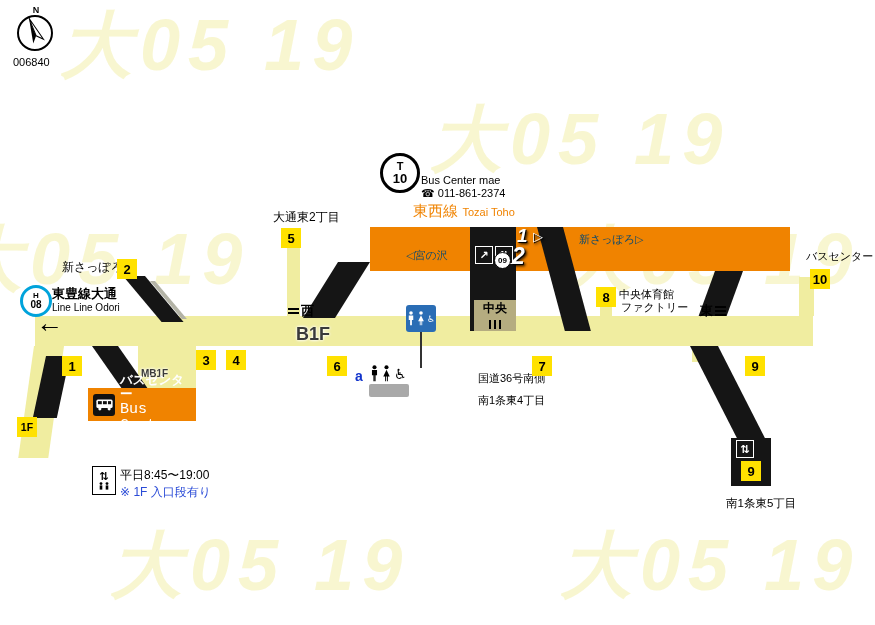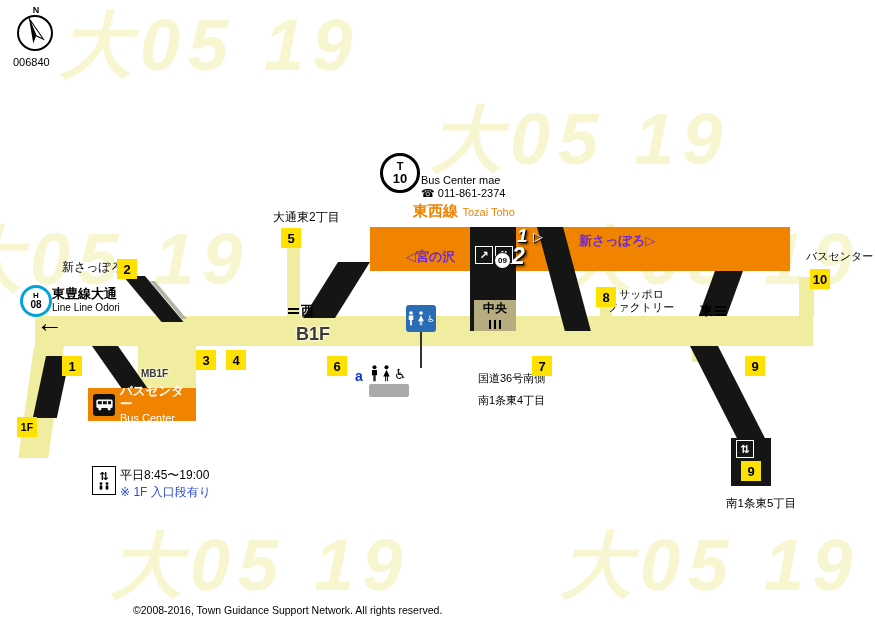--- a/index.html
+++ b/index.html
@@ -17,21 +17,21 @@
   .exit{position:absolute;z-index:7;width:20px;height:20px;background:var(--exit-yellow,#ffe100);
         color:#000;font-weight:bold;font-size:13px;display:flex;align-items:center;justify-content:center;}
   .stn-badge{position:absolute;z-index:7;width:34px;height:34px;border:3px solid #000;border-radius:50%;
         background:#fff;display:flex;flex-direction:column;align-items:center;justify-content:center;line-height:1;}
   .stn-badge .l{font-size:11px;font-weight:bold;}
   .stn-badge .n{font-size:13px;font-weight:bold;}
   .toho-badge{position:absolute;z-index:7;width:26px;height:26px;border:3px solid var(--toho-blue,#00a3db);
         border-radius:50%;background:#fff;display:flex;flex-direction:column;align-items:center;justify-content:center;line-height:1;}
   .toho-badge .l{font-size:8px;font-weight:bold;}
   .toho-badge .n{font-size:10px;font-weight:bold;}
-  .dirtxt{position:absolute;color:#6d28d9;font-weight:bold;font-size:13px;z-index:5;white-space:nowrap;}
+  .dirtxt{position:absolute;color:#0c4a6e;font-weight:normal;font-size:11px;z-index:5;white-space:nowrap;}
   .pnum{position:absolute;z-index:6;color:#fff;font-weight:bold;font-style:italic;
         text-shadow:1px 1px 0 #000,2px 2px 3px #000;}
   .wicon{width:16px;height:16px;border:1.5px solid #fff;color:#fff;font-size:11px;font-weight:bold;
         display:flex;align-items:center;justify-content:center;background:transparent;}
   .neigh{position:absolute;z-index:6;width:15px;height:15px;border-radius:50%;background:#fff;border:1px solid #000;
         font-size:8px;font-weight:bold;display:flex;align-items:center;justify-content:center;}
   .lvl{position:absolute;z-index:6;font-weight:bold;color:#3a3a3a;
        text-shadow:0 0 3px #fff,0 0 3px #fff;}
   .hbar{width:11px;height:2.2px;background:#000;margin:1.6px 0;}
   .vbar{width:2.2px;height:9px;background:#000;margin:0 1.6px;display:inline-block;}
@@ -128,21 +128,21 @@
   </div>
   <span class="lbl" style="left:13px;top:56px;font-size:11px;">006840</span>
 
   <div class="stn-badge" style="left:380px;top:153px;">
     <span class="l">T</span>
     <span class="n">10</span>
   </div>
   <span class="lbl" style="left:421px;top:174px;font-size:11px;">Bus Center mae</span>
   <span class="lbl" style="left:421px;top:187px;font-size:11px;text-align:center;">☎ 011-861-2374</span>
   <div class="lbl" style="left:413px;top:202px;">
-    <span class="orange-txt" style="font-size:15px;font-weight:bold;">東西線</span>
+    <span class="orange-txt" style="font-size:15px;font-weight:normal;">東西線</span>
     <span class="orange-txt" style="font-size:11px;">Tozai Toho</span>
   </div>
 
   <div class="toho-badge" style="left:20px;top:285px;">
     <span class="l">H</span>
     <span class="n">08</span>
   </div>
   <span class="lbl" style="left:52px;top:287px;font-size:13px;font-weight:bold;">東豊線大通</span>
   <span class="lbl" style="left:52px;top:302px;font-size:10px;">Line Line Odori</span>
   <span class="lbl" style="left:36px;top:308px;font-size:27px;font-weight:bold;">←</span>
@@ -153,21 +153,21 @@
           <rect x="0.5" y="0.5" width="21" height="11" rx="2" fill="#fff"></rect>
           <rect x="2.5" y="2.5" width="5" height="4" fill="#111"></rect>
           <rect x="9" y="2.5" width="5" height="4" fill="#111"></rect>
           <rect x="15.5" y="2.5" width="4" height="4" fill="#111"></rect>
           <circle cx="5" cy="12.5" r="2" fill="#fff"></circle>
           <circle cx="17" cy="12.5" r="2" fill="#fff"></circle>
         </svg>
     </span>
     <span style="display:flex;flex-direction:column;line-height:1.1;">
       <span style="font-size:12.5px;font-weight:bold;">バスセンター</span>
-      <span style="font-size:11px;">Bus Center</span>
+      <span style="font-size:15px;font-family:Liberation Mono, monospace;">Bus Center</span>
     </span>
   </div>
 
   <div class="elevbox" style="left:92px;top:466px;width:22px;height:27px;">
     <span style="font-size:11px;font-weight:bold;">⇅</span>
     <svg width="12" height="8" viewBox="0 0 12 8">
         <circle cx="3" cy="1.6" r="1.4" fill="#000"></circle>
         <rect x="1.7" y="3.4" width="2.6" height="4.2" fill="#000"></rect>
         <circle cx="9" cy="1.6" r="1.4" fill="#000"></circle>
         <rect x="7.7" y="3.4" width="2.6" height="4.2" fill="#000"></rect>
@@ -215,21 +215,20 @@
   <div class="exit" style="left:327px;top:356px;">6</div>
   <div class="exit" style="left:532px;top:356px;">7</div>
   <div class="exit" style="left:596px;top:287px;">8</div>
   <div class="exit" style="left:745px;top:356px;">9</div>
   <div class="exit" style="left:741px;top:461px;">9</div>
   <div class="exit" style="left:810px;top:269px;">10</div>
 
   <span class="lbl" style="left:62px;top:261px;font-size:12px;">新さっぽろ</span>
   <span class="lbl" style="left:273px;top:211px;font-size:12px;">大通東2丁目</span>
   <span class="lbl" style="left:806px;top:250px;font-size:11px;">バスセンター</span>
-  <span class="lbl" style="left:619px;top:288px;font-size:11px;">サッポロ</span>
-  <span class="lbl" style="left:607px;top:301px;font-size:11px;">ファクトリー</span>
+  <span class="lbl" style="left:619px;top:288px;font-size:11px;">中央体育館</span>
+  <span class="lbl" style="left:621px;top:301px;font-size:11px;">ファクトリー</span>
   <span class="lbl" style="left:478px;top:372px;font-size:11px;">国道36号南側</span>
   <span class="lbl" style="left:478px;top:386px;font-size:11px;margin-top:8px;">南1条東4丁目</span>
   <span class="lbl" style="left:726px;top:497px;font-size:11.5px;">南1条東5丁目</span>
 
-  <span class="lbl" style="left:133px;top:604px;font-size:10.5px;z-index:7;">©2008-2016, Town Guidance Support Network. All rights reserved.</span>
 
 </div>
 
 </body></html>

